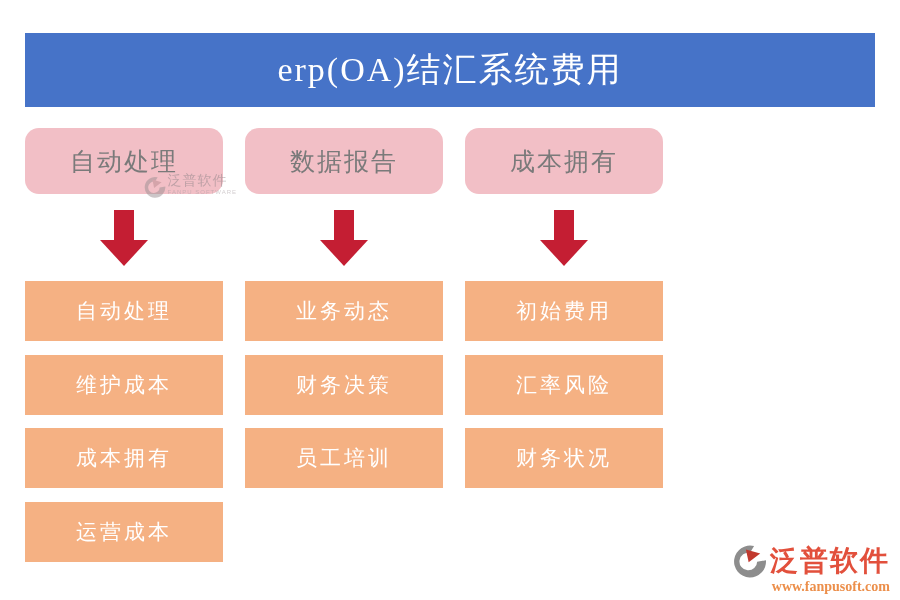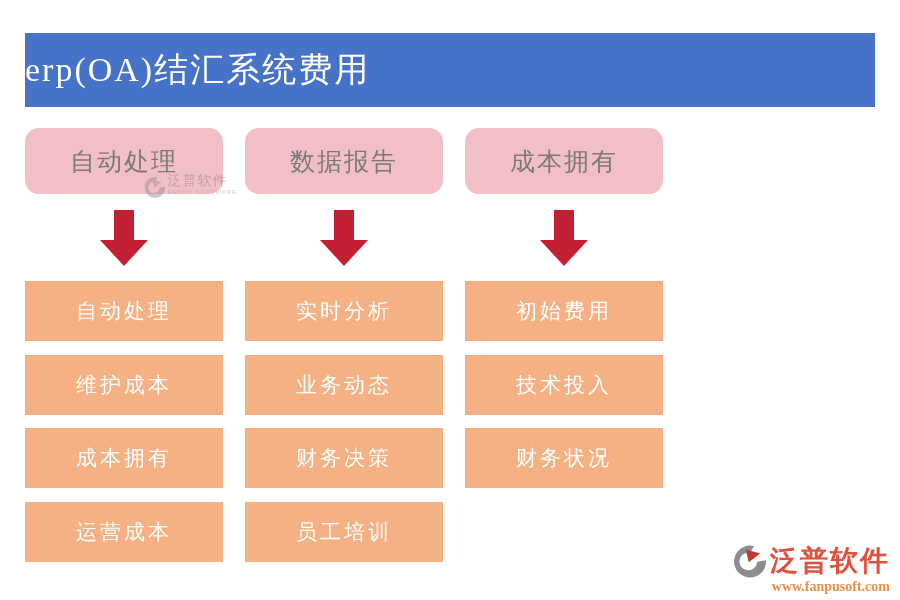--- a/index.html
+++ b/index.html
@@ -20,20 +20,21 @@
   
   .banner {
     position: absolute;
     left: 25px;
     top: 33px;
     width: 850px;
     height: 74px;
     background: var(--banner_blue);
     display: flex;
     align-items: center;
+    justify-content: center;
   }
   .banner .title-text {
     color: #ffffff;
     font-size: 34px;
     letter-spacing: 2px;
     font-weight: normal;
   }
   
   .grid {
     position: absolute;
@@ -206,23 +207,20 @@
       <div class="cat-header">
         <span>数据报告</span>
       </div>
       <div class="arrow-zone">
         <div class="arrow">
           <div class="arrow-stem"></div>
           <div class="arrow-head"></div>
         </div>
       </div>
       <div class="item">
-          <span>实时分析</span>
-        </div>
-      <div class="item">
           <span>业务动态</span>
         </div>
       <div class="item">
           <span>财务决策</span>
         </div>
       <div class="item">
           <span>员工培训</span>
         </div>
     </div>
 
@@ -234,21 +232,21 @@
       <div class="arrow-zone">
         <div class="arrow">
           <div class="arrow-stem"></div>
           <div class="arrow-head"></div>
         </div>
       </div>
       <div class="item">
           <span>初始费用</span>
         </div>
       <div class="item">
-          <span>技术投入</span>
+          <span>汇率风险</span>
         </div>
       <div class="item">
           <span>财务状况</span>
         </div>
     </div>
 
   </div>
 
   <div class="wm-main">
     <div class="wm-row">

